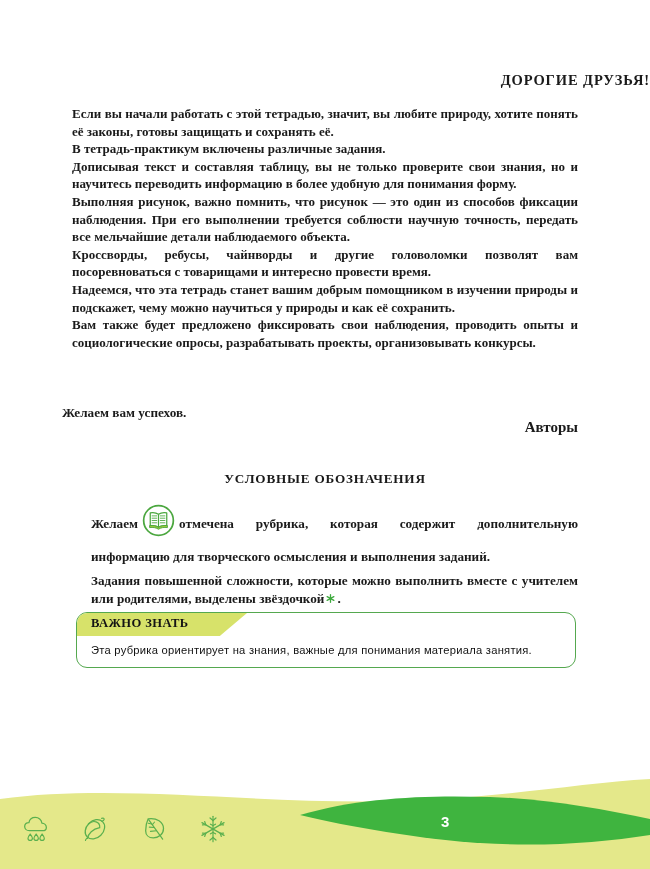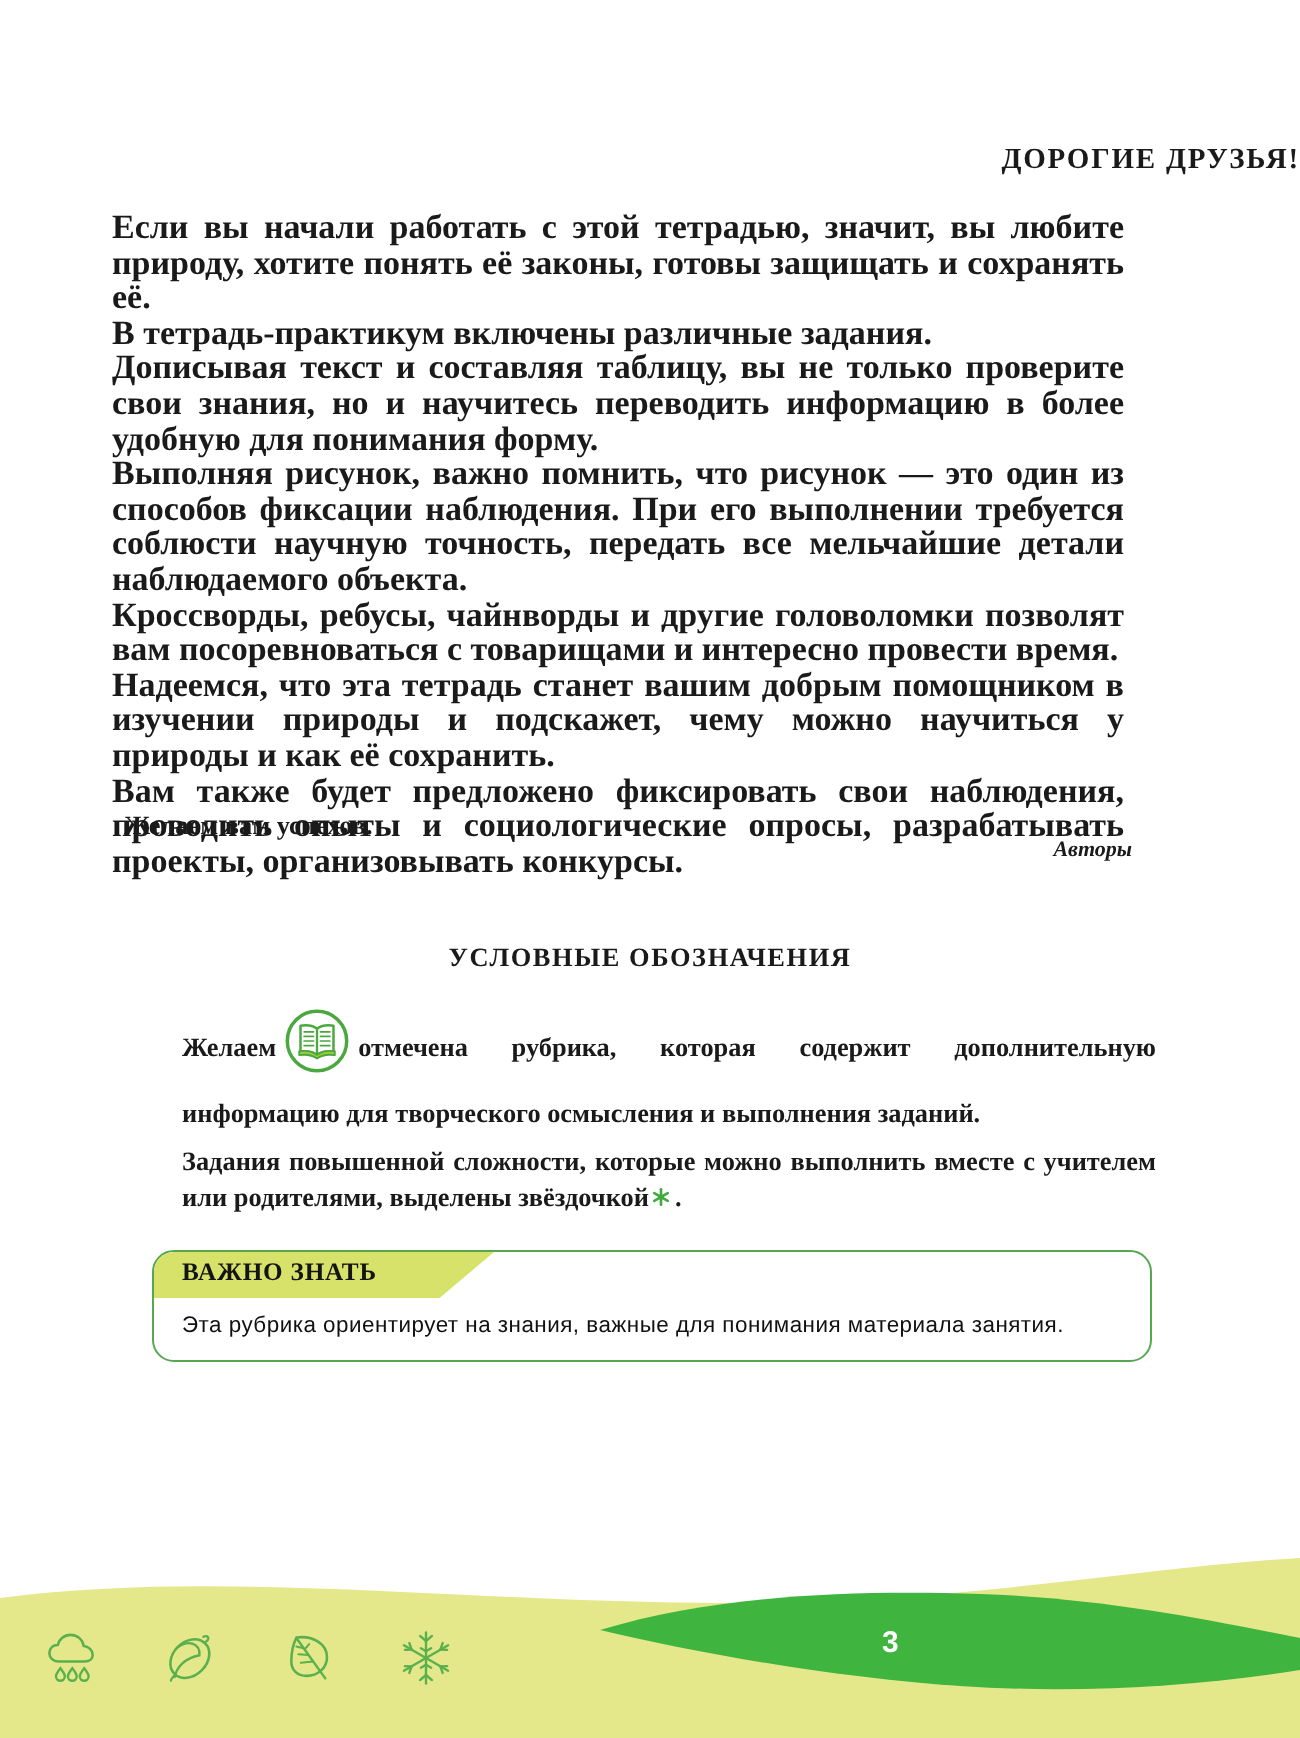--- a/index.html
+++ b/index.html
@@ -29,24 +29,24 @@
     top: 72px;
     text-align: right;
     font-size: 14.5px;
     font-weight: bold;
     letter-spacing: 0.9px;
     font-family: "Liberation Serif", "DejaVu Serif", serif;
   }
 
   .body-block {
     position: absolute;
-    left: 56px;
+    left: 72px;
     width: 506px;
     top: 105px;
-    font-size: 17px;
+    font-size: 13px;
     line-height: 17.6px;
     text-align: justify;
     text-align-last: left;
     font-weight: bold;
     font-family: "Liberation Serif", "DejaVu Serif", serif;
   }
   .body-block p {
     margin: 0;
     text-align: justify;
     text-align-last: left;
@@ -54,24 +54,23 @@
 
   .wish-line {
     position: absolute;
     left: 62px;
     top: 405px;
     font-size: 13.2px;
     font-weight: bold;
   }
   .authors-line {
     position: absolute;
-    right: 84px;
+    right: 72px;
     top: 419px;
-    font-size: 11px;
-    font-style: italic;
+    font-size: 15px;
     font-weight: bold;
   }
 
   
   .legend-title {
     position: absolute;
     left: 0;
     right: 0;
     top: 471px;
     text-align: center;
@@ -117,21 +116,21 @@
     width: 11px;
     height: 11px;
     vertical-align: -1px;
     margin: 0 1px;
   }
 
   
   .important-box {
     position: absolute;
     left: 76px;
-    top: 625px;
+    top: 612px;
     width: 500px;
     height: 56px;
     border: 1.4px solid #55a84f;
     border-radius: 11px;
     box-sizing: border-box;
     background: #ffffff;
     overflow: hidden;
   }
   .important-banner {
     position: absolute;

